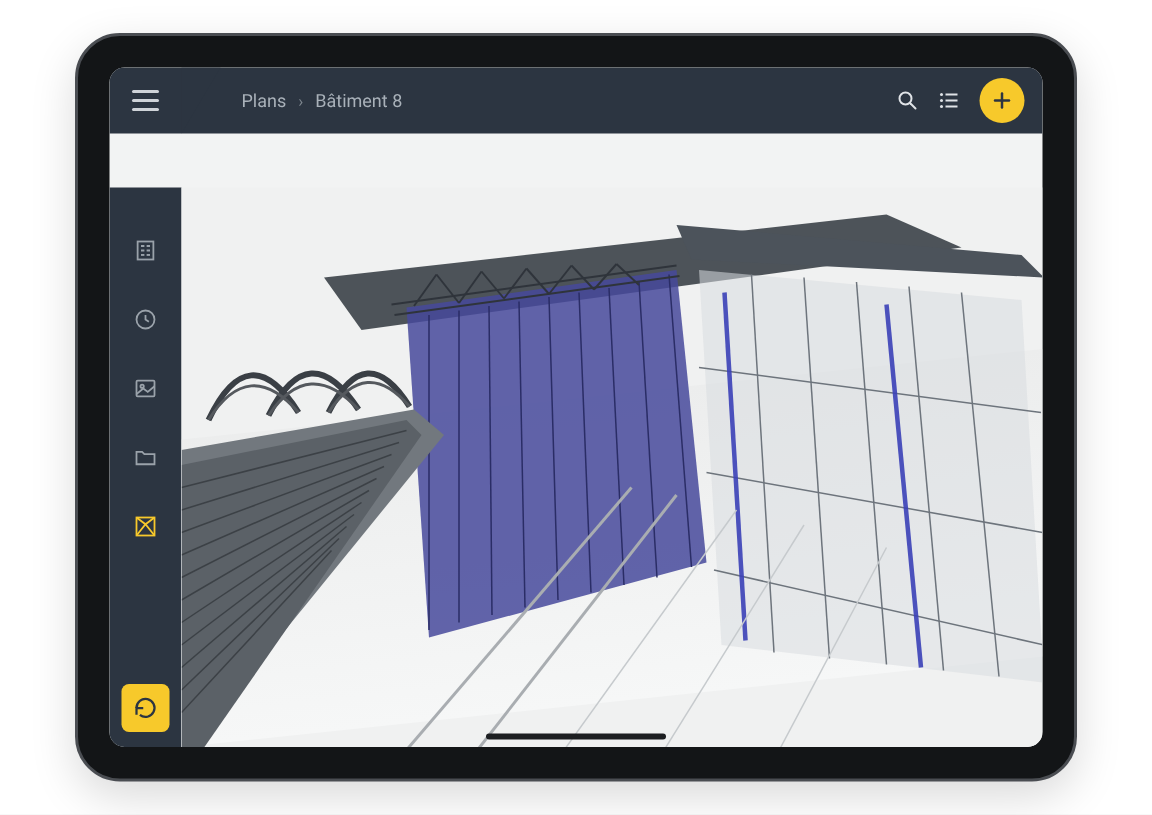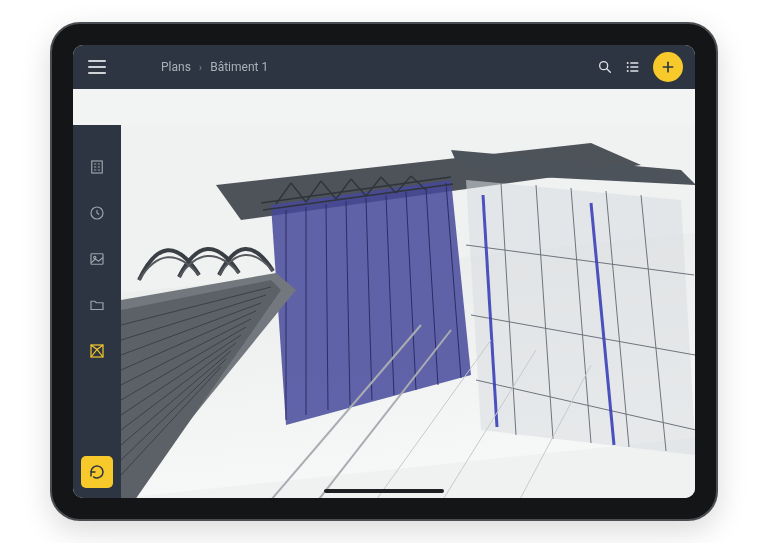--- a/index.html
+++ b/index.html
@@ -173,21 +173,21 @@
           <span></span>
             <span></span>
             <span></span>
         </div>
       </div>
       <div class="notch"></div>
 
       <div class="breadcrumb">
         <span>Plans</span>
         <span class="chev">›</span>
-        <span>Bâtiment 1</span>
+        <span>Bâtiment 8</span>
       </div>
 
       <div class="spacer"></div>
 
       <div class="hdr-btn" title="Search">
         <svg viewBox="0 0 24 24" width="16" height="16">
           <circle cx="10" cy="10" r="6" stroke="currentColor" fill="none" stroke-width="2"></circle>
           <line x1="15" y1="15" x2="20" y2="20" stroke="currentColor" stroke-width="2" stroke-linecap="round"></line>
         </svg>
       </div>

